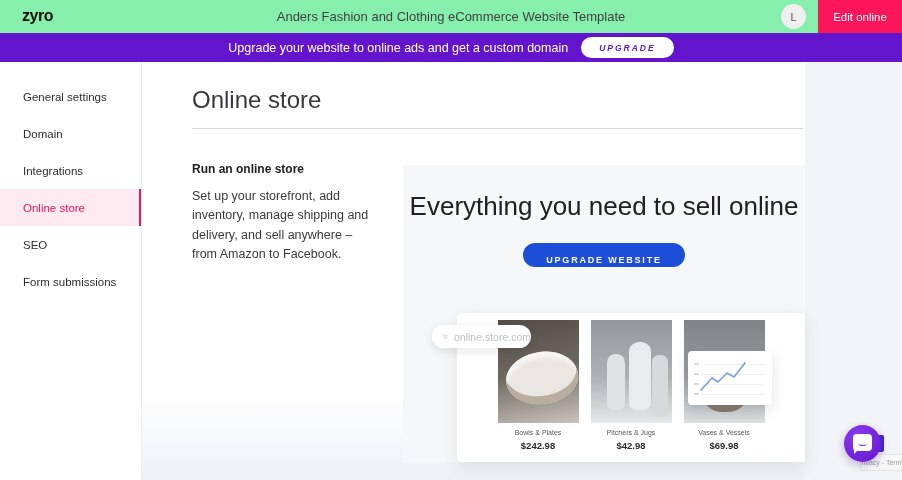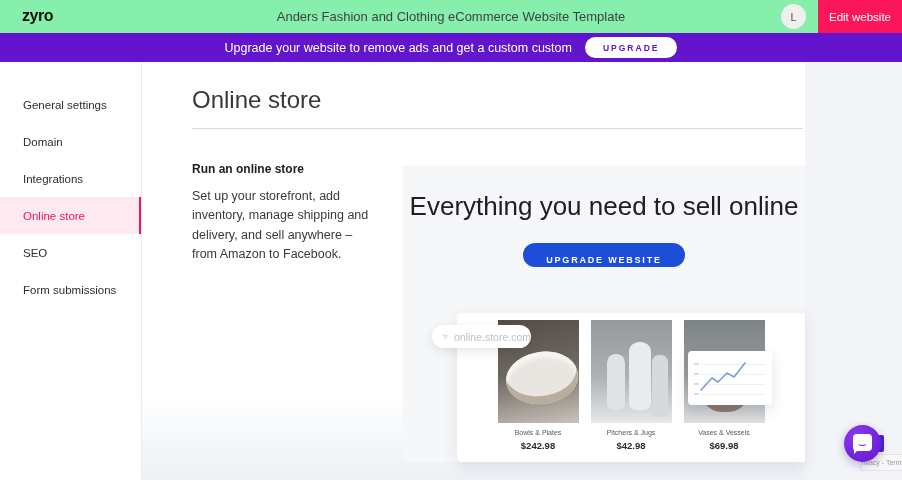--- a/index.html
+++ b/index.html
@@ -9,24 +9,24 @@
   
   .header { position:absolute; left:0; top:0; width:902px; height:33px; background:#86efac; z-index:30; }
   .logo { position:absolute; left:22px; top:7px; font-size:16px; font-weight:bold; color:#111; letter-spacing:-0.5px; }
   .header-title { position:absolute; left:0; right:0; top:0; height:33px; display:flex; align-items:center; justify-content:center; font-size:13px; color:#3f3f41; }
   .avatar { position:absolute; left:781px; top:4px; width:25px; height:25px; border-radius:50%; background:#efefef; display:flex; align-items:center; justify-content:center; font-size:11px; color:#55565a; cursor:pointer; }
   .edit-btn { position:absolute; right:0; top:0; width:84px; height:33px; background:#fb155a; color:#fff; font-size:11.5px; border:none; display:flex; align-items:center; justify-content:center; cursor:pointer; font-family:inherit; }
 
   
   .banner { position:absolute; left:0; top:33px; width:902px; height:29px; background:#6215cc; display:flex; align-items:center; justify-content:center; gap:13px; z-index:29; }
   .banner-text { color:#fff; font-size:12.5px; }
-  .banner-btn { background:#fff; color:#6215cc; font-size:8.5px; font-weight:bold; letter-spacing:2px; border:none; border-radius:999px; height:21px; padding:0 18px; cursor:pointer; font-family:inherit; }
+  .banner-btn { background:#fff; color:#6215cc; font-size:8.5px; font-weight:bold; letter-spacing:2px; border:none; border-radius:999px; height:21px; padding:0 18px; cursor:pointer; font-family:inherit;font-style:italic; }
 
   
-  .sidebar { position:absolute; left:0; top:62px; width:142px; bottom:0; background:#ffffff; border-right:1px solid #ececec; padding-top:24px; z-index:20; }
+  .sidebar { position:absolute; left:0; top:62px; width:142px; bottom:0; background:#ffffff; border-right:1px solid #ececec; padding-top:16px; z-index:20; }
   .side-item { height:37px; display:flex; align-items:center; padding-left:23px; font-size:11.5px; color:#2e2e30; cursor:pointer; }
   .side-item.active { background:#fdeaf0; color:#f0155f; border-right:2px solid #f0155f; }
 
   
   .content { position:absolute; left:142px; top:62px; width:663px; bottom:0; background:linear-gradient(180deg,#ffffff 0%,#ffffff 80%,#edf0f5 100%); z-index:10; }
   .page-title { position:absolute; left:50px; top:24px; font-size:24px; color:#37383a; font-weight:normal; }
   .divider { position:absolute; left:50px; right:2px; top:66px; height:1px; background:#d8d9da; }
 
   .info-col { position:absolute; left:50px; top:100px; width:178px; }
   .info-heading { font-size:12px; font-weight:bold; color:#1d1d1f; margin-bottom:11px; }
@@ -74,25 +74,25 @@
   .chat-glyph::before { content:""; position:absolute; left:1px; bottom:-3px; width:6px; height:6px; background:#fff; clip-path:polygon(0 0, 100% 0, 0 100%); }
   .chat-smile { position:absolute; left:4px; top:5px; width:11px; height:7px; border:1.5px solid transparent; border-bottom-color:#7226dd; border-radius:50%; }
 </style>
 </head>
 <body>
 
 <div class="header">
   <div class="logo">zyro</div>
   <div class="header-title">Anders Fashion and Clothing eCommerce Website Template</div>
   <div class="avatar">L</div>
-  <button class="edit-btn">Edit website</button>
+  <button class="edit-btn">Edit online</button>
 </div>
 
 <div class="banner">
-  <span class="banner-text">Upgrade your website to remove ads and get a custom custom</span>
+  <span class="banner-text">Upgrade your website to online ads and get a custom domain</span>
   <button class="banner-btn">UPGRADE</button>
 </div>
 
 <div class="sidebar">
   <div class="side-item">
       <span>General settings</span>
     </div>
   <div class="side-item">
       <span>Domain</span>
     </div>

